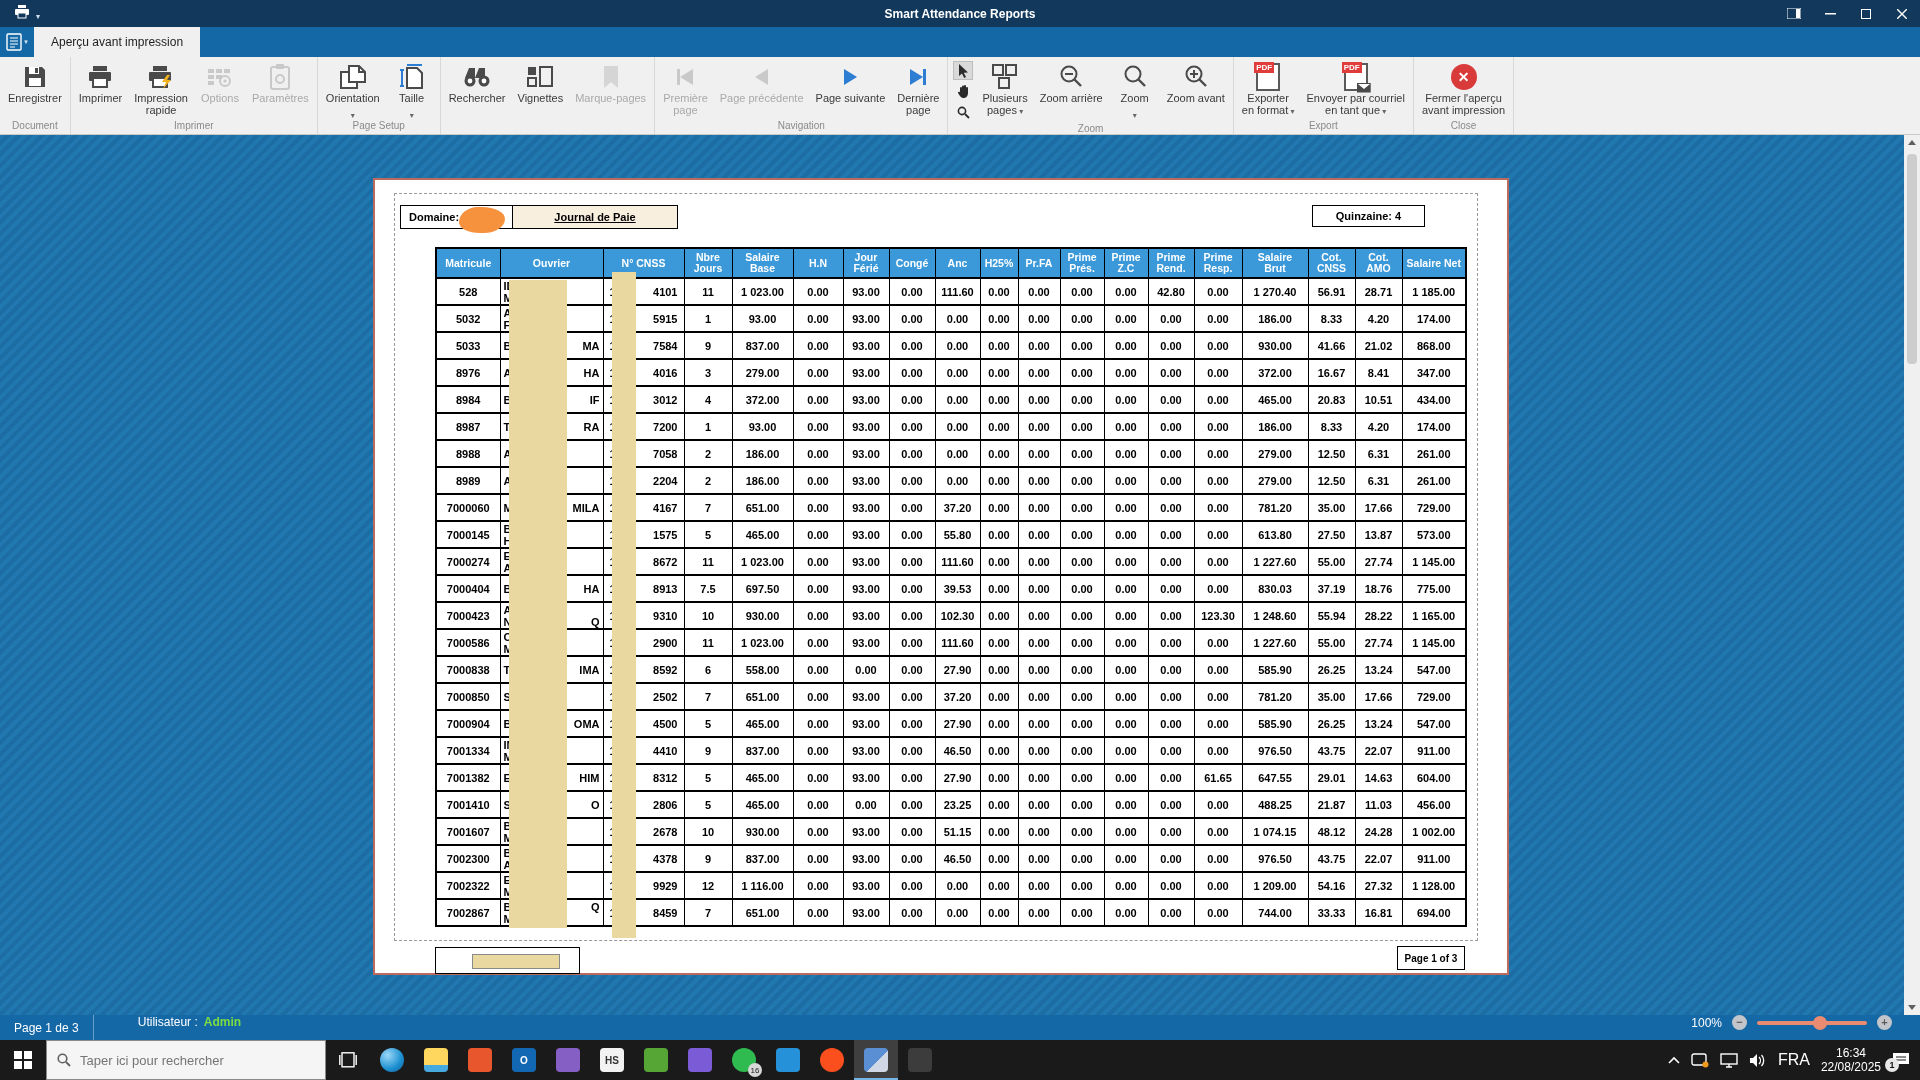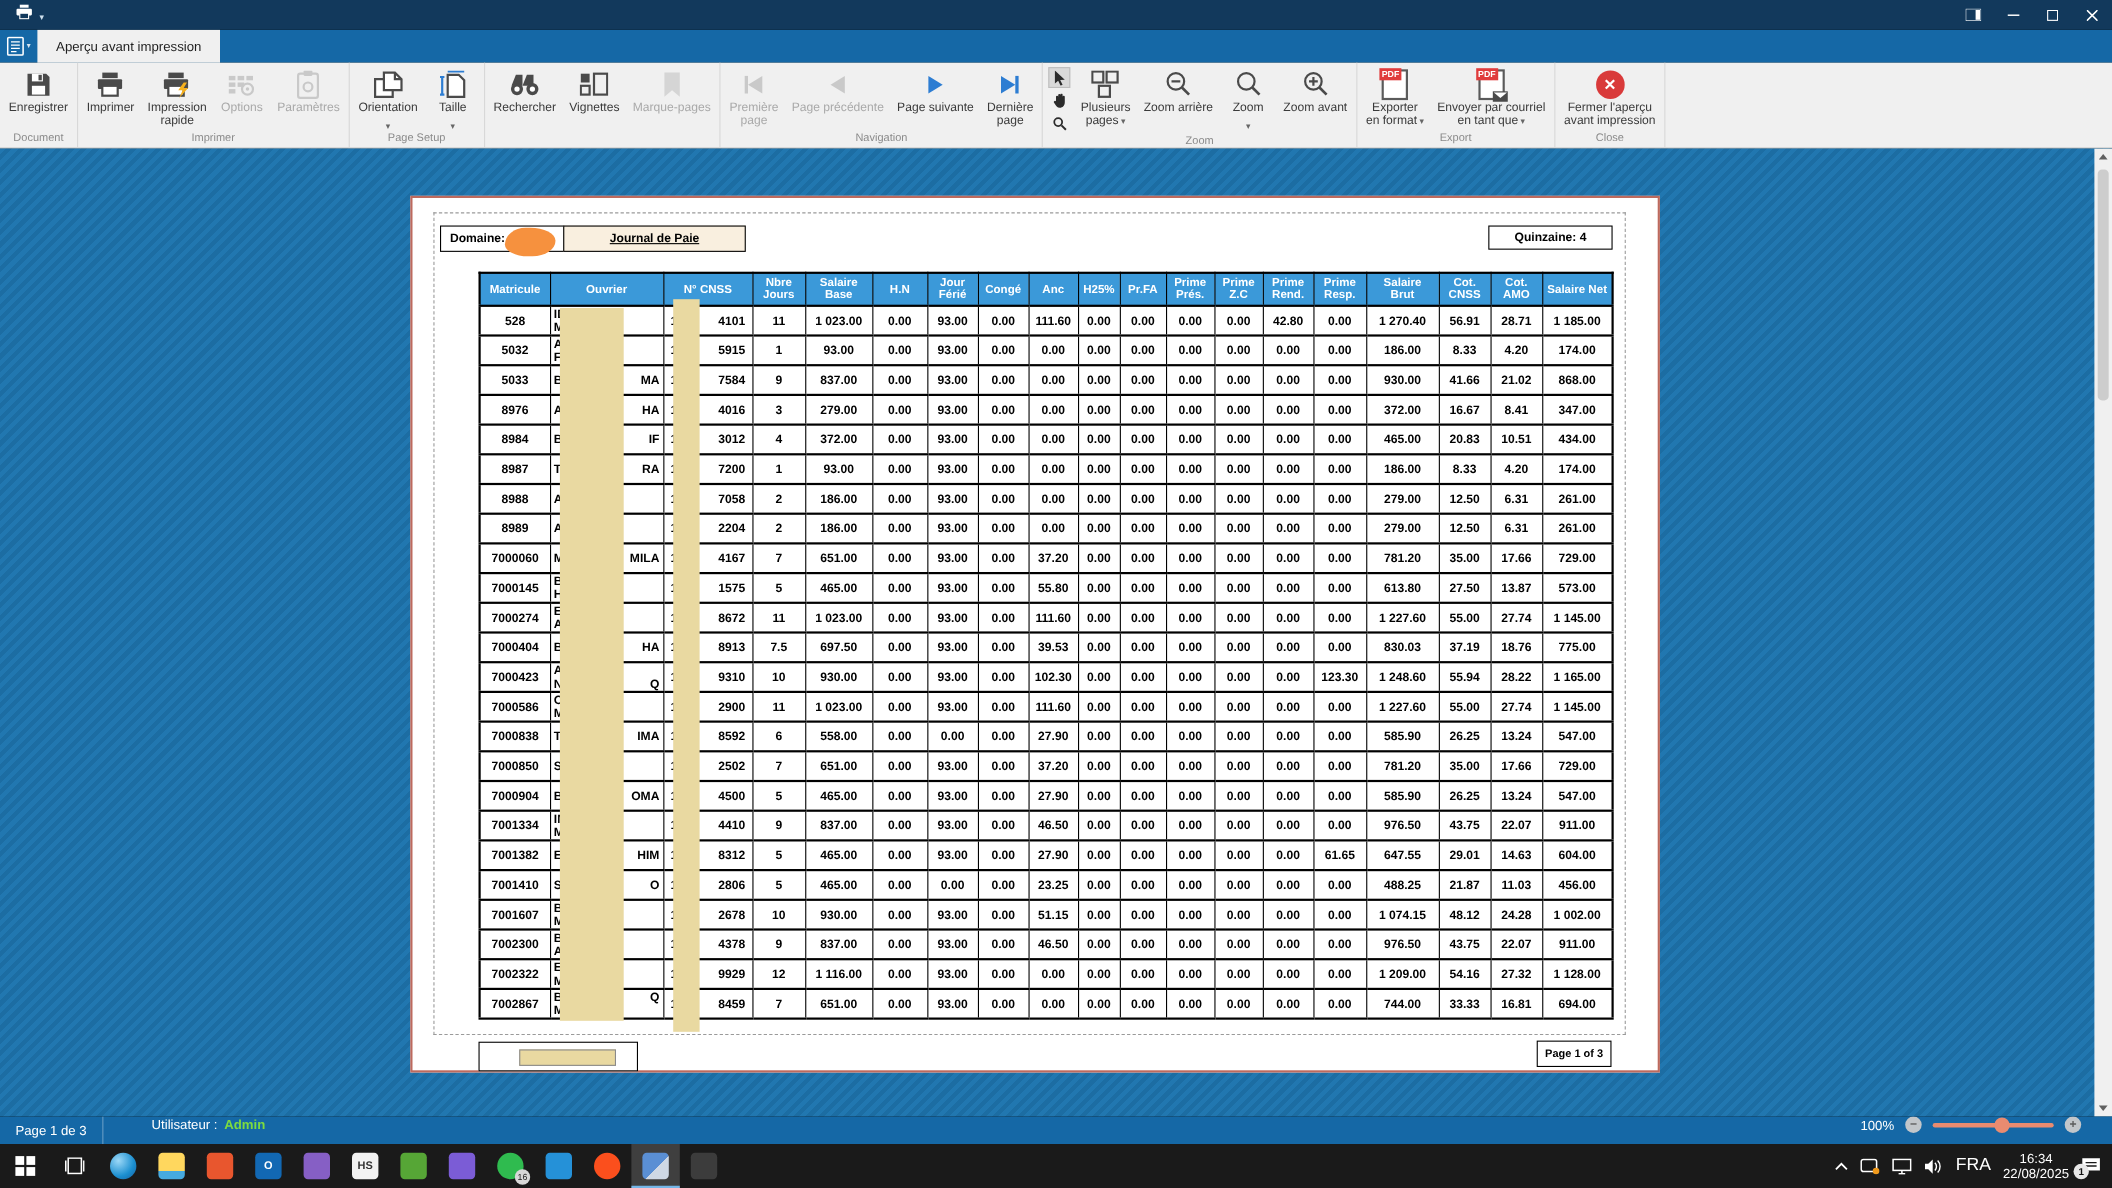--- a/index.html
+++ b/index.html
@@ -43,21 +43,21 @@
   .pdfenv::after{content:"";position:absolute;left:1px;top:1px;border-left:6px solid transparent;border-right:6px solid transparent;border-top:5px solid #fff}
   .closedot{width:26px;height:26px;border-radius:50%;background:#d93a3a;display:flex;align-items:center;justify-content:center}
   .closedot::after{content:"✕";color:#fff;font-size:14px;font-weight:bold}
   
   .preview{position:relative;height:880px;background:repeating-linear-gradient(135deg,#2177b0 0 4px,#1c6da3 4px 8px);overflow:hidden}
   .page{position:absolute;left:373px;top:43px;width:1136px;height:797px;background:#fff;border:2px solid #bd6a5e}
   .margins{position:absolute;left:19px;top:13px;width:1084px;height:748px;border:1px dashed #9a9a9a}
   .hbox{position:absolute;border:1px solid #000;background:#fff;font-weight:bold;font-size:11px;color:#000;display:flex;align-items:center;justify-content:center}
   .box-domaine{left:25px;top:25px;width:113px;height:24px;justify-content:flex-start;padding-left:8px}
   .box-journal{left:137px;top:25px;width:166px;height:24px;background:#f9efdf;text-decoration:underline}
-  .box-quinz{left:978px;top:25px;width:113px;height:22px}
+  .box-quinz{left:937px;top:25px;width:113px;height:22px}
   .tablewrap{position:absolute;left:60px;top:67px;z-index:1}
   #paytable{border-collapse:collapse;table-layout:fixed;width:1030px;font-size:11px;font-weight:bold;color:#000;border:2px solid #000}
   #paytable th{background:#3b99d9;color:#fff;font-size:10.5px;line-height:11px;border:1px solid #000;border-bottom:2px solid #000;height:30px;padding:0 1px;white-space:pre-line;text-align:center}
   #paytable td{border:1px solid #000;border-bottom:2px solid #000;height:27px;text-align:center;padding:0 2px;overflow:hidden}
   #paytable td.c-name{text-align:left;padding:0}
   .nwrap{display:flex;flex-direction:column;justify-content:center;height:25px}
   .nline{display:flex;justify-content:space-between;line-height:12px;padding:0 3px}
   .cnsswrap{display:flex;justify-content:space-between;padding:0 4px}
   .redact{position:absolute;background:#e9d9a1;z-index:4}
   .red-ouvrier{left:134px;top:100px;width:58px;height:648px}
@@ -103,20 +103,21 @@
 
 <div class="titlebar">
   <div class="qat">
     <span><svg width="16" height="14" viewBox="0 0 16 14">
           <rect x="4" y="0" width="8" height="3" fill="#fff"></rect>
           <rect x="1" y="4" width="14" height="6" rx="1" fill="#fff"></rect>
           <rect x="4" y="8" width="8" height="5" fill="#12395c" stroke="#fff"></rect>
         </svg></span>
     <span class="caret-dn"></span>
   </div>
+  <div class="win-title">Smart Attendance Reports</div>
   <div class="wctrls">
     <div class="wbtn">
         <svg width="14" height="11" viewBox="0 0 14 11">
           <rect x="0" y="0" width="14" height="11" fill="none" stroke="#fff"></rect>
           <rect x="9" y="1" width="4" height="9" fill="#fff"></rect>
         </svg>
       </div>
     <div class="wbtn">
         <svg width="11" height="2" viewBox="0 0 11 2">
           <rect width="11" height="1.5" fill="#fff"></rect>
@@ -1362,20 +1363,27 @@
 
 <div class="taskbar">
   <div class="tb-start">
     <span class="wingrid">
         <span></span>
         <span></span>
         <span></span>
         <span></span>
       </span>
   </div>
+  <div class="searchbox">
+    <svg width="14" height="14" viewBox="0 0 14 14">
+        <circle cx="5.5" cy="5.5" r="4.3" fill="none" stroke="#5f5f5f" stroke-width="1.6"></circle>
+        <path d="M9 9 L13 13" stroke="#5f5f5f" stroke-width="1.8"></path>
+      </svg>
+    <input placeholder="Taper ici pour rechercher" style="">
+  </div>
   <div class="tb-btn">
     <svg width="18" height="16" viewBox="0 0 18 16">
         <rect x="3" y="0.8" width="12" height="14" fill="none" stroke="#fff" stroke-width="1.4"></rect>
         <path d="M0.8 3 v10 M17.2 3 v10" stroke="#fff" stroke-width="1.4"></path>
       </svg>
   </div>
   <div id="taskapps" style="display:flex;align-items:stretch">
       <div class="tb-btn">
         <div class="appsq" style="background: radial-gradient(circle at 32% 30%, rgb(156, 216, 247), rgb(27, 143, 208) 60%, rgb(23, 94, 158)); border-radius: 50%;"></div>
       </div>

